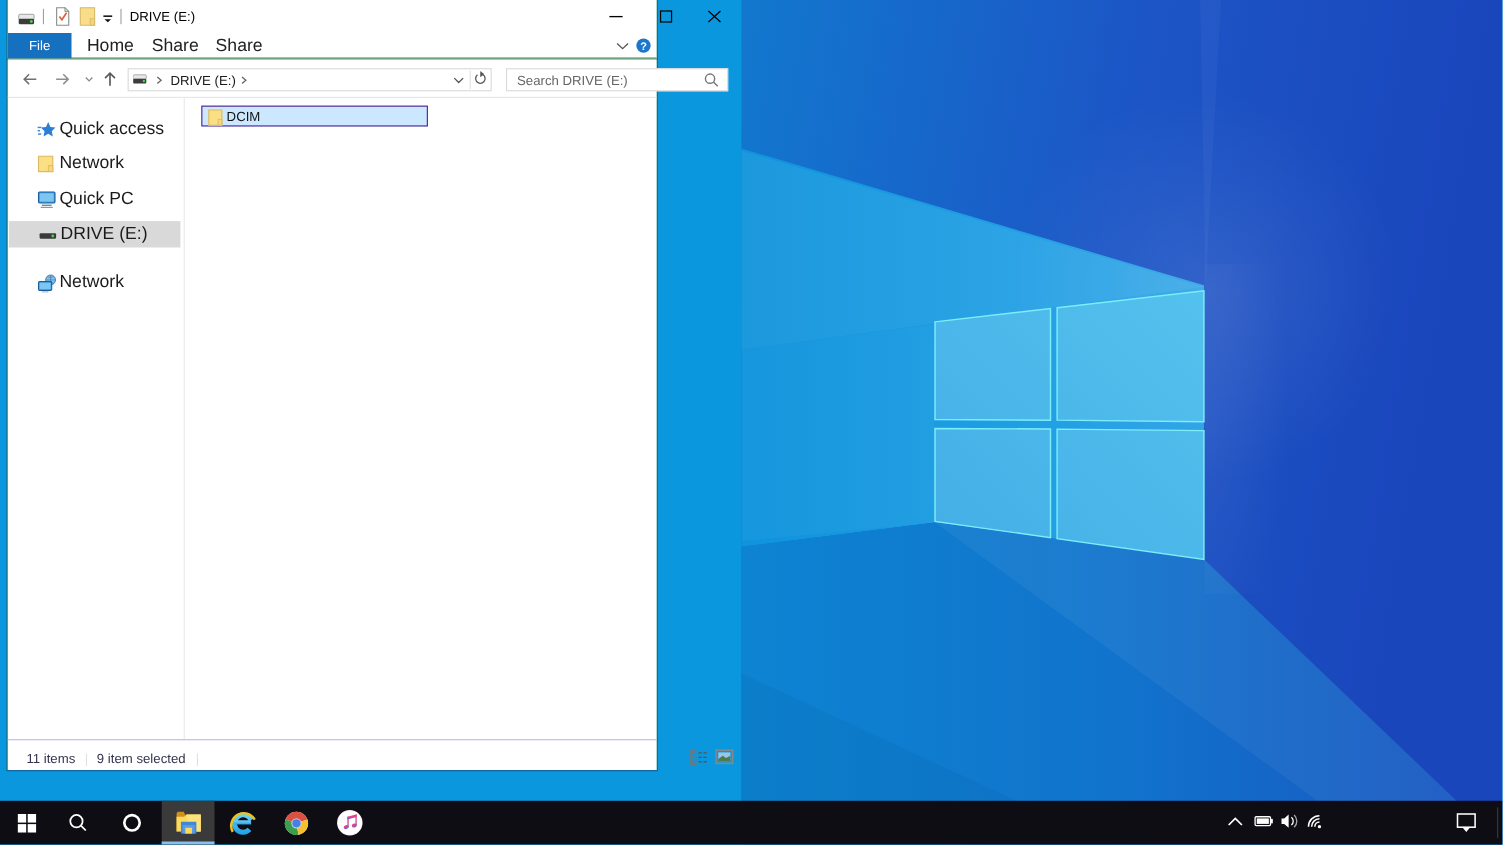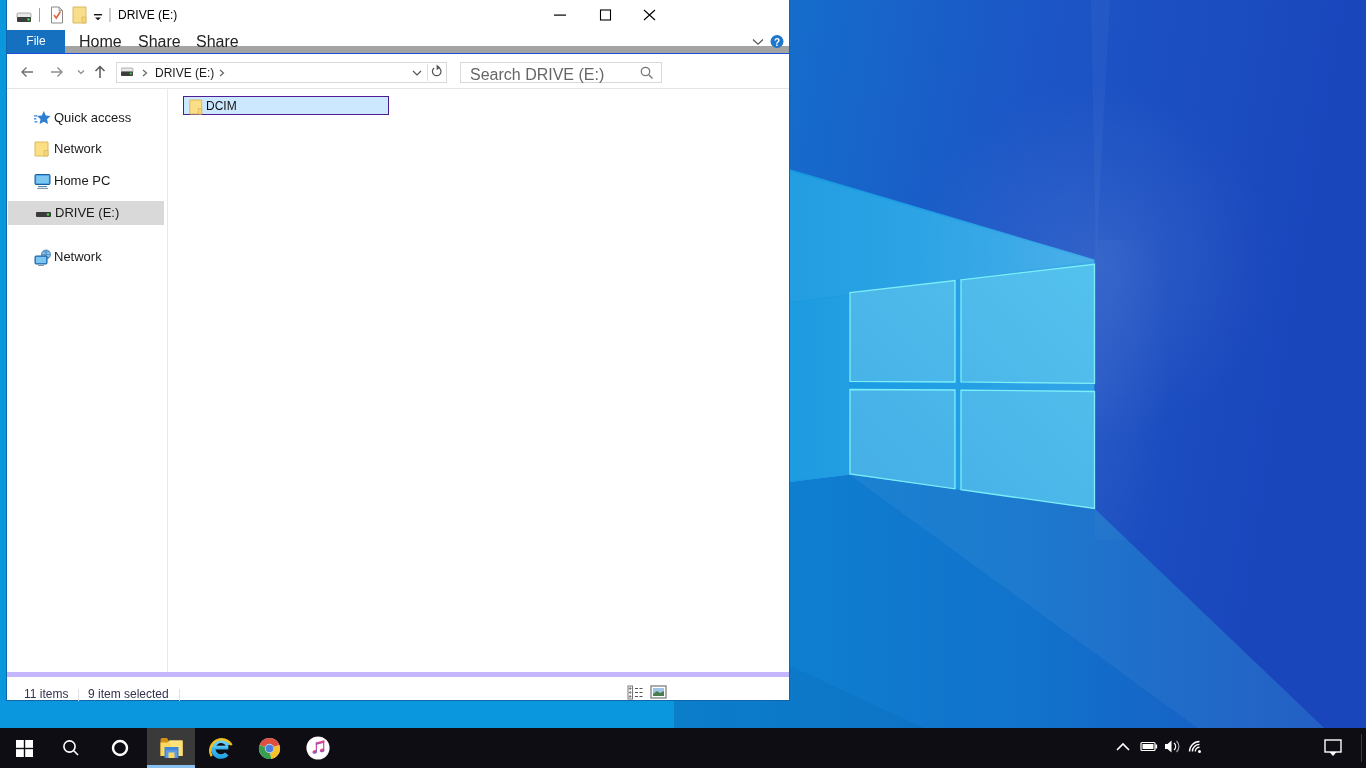--- a/index.html
+++ b/index.html
@@ -1,51 +1,51 @@
 <!DOCTYPE html>
 <html><head>
 <meta charset="utf-8">
 <style>
   * { margin:0; padding:0; box-sizing:border-box; }
   html,body { width:1366px; height:768px; overflow:hidden; font-family:"Liberation Sans", sans-serif; }
   #stage { position:relative; width:1366px; height:768px; overflow:hidden; background:#0d8cd8; }
   #wall { position:absolute; left:0; top:0; }
   
-  #win { position:absolute; left:6px; top:0; width:784px; height:701px;
-         background:#1d4ed8; border:1px solid #12129c; border-top:none;
+  #win { position:absolute; left:6px; top:0; width:592px; height:701px;
+         background:#15803d; border:1px solid #12129c; border-top:none;
          border-color:#0f67a8; }
   .tbar { position:absolute; left:0; top:0; width:100%; height:30px; background:#fff; }
   .ticons { position:absolute; left:10px; top:0; height:30px; }
   .ttitle { position:absolute; left:111px; top:0; height:30px; line-height:30px;
             font-size:12px; color:#000; }
   .capbtn { position:absolute; top:0; height:30px; }
   
   .menurow { position:absolute; left:0; top:30px; width:100%; height:23px; background:#fff;
-             border-bottom:7px solid #a3a3a3; }
+             border-bottom:1px solid #a3a3a3; }
   .filetab { position:absolute; left:0px; top:0; width:58px; height:23px; background:#1670c0;
              color:#fff; font-size:12px; text-align:center; line-height:23px; }
   .mtab { position:absolute; top:0; height:23px; line-height:23px; font-size:16px; color:#222; }
   
   .toolrow { position:absolute; left:0; top:54px; width:100%; height:35px; background:#fff;
              border-bottom:1px solid #e5e5e5; }
   .abox { position:absolute; left:109px; top:8px; width:331px; height:21px; background:#fff;
           border:1px solid #d9d9d9; font-size:12px; color:#1a1a1a; }
   .sbox { position:absolute; left:453px; top:8px; width:202px; height:21px; background:#fff;
-          border:1px solid #d9d9d9; font-size:16px; color:#666; }
+          border:1px solid #d9d9d9; font-size:12px; color:#666; }
   
   .winbody { position:absolute; left:0; top:89px; width:100%; height:583px; background:#fff; }
   .sep-v { position:absolute; left:160px; top:0; width:1px; height:583px; background:#e9e9e9; }
-  .sideitem { position:absolute; left:0; width:157px; height:24px; font-size:13px; color:#1a1a1a; }
+  .sideitem { position:absolute; left:0; width:157px; height:24px; font-size:16px; color:#1a1a1a; }
   .sideitem .ic { position:absolute; left:27px; top:4px; }
   .sideitem .tx { position:absolute; left:47px; top:4px; line-height:16px; }
   .dcim { position:absolute; left:176px; top:7px; width:206px; height:19px;
           background:#cce8ff; border:1px solid #4c1d95; font-size:12px; color:#111; }
   
   .status { position:absolute; left:0; top:672px; width:100%; height:28px; background:#fff;
-            border-top:5px solid #c4b5fd; font-size:12px; color:#33334f; }
+            border-top:1px solid #c4b5fd; font-size:12px; color:#33334f; }
   
   #taskbar { position:absolute; left:0; top:728px; width:1366px; height:40px; background:#0d0d13; }
   .tk { position:absolute; top:0; width:48px; height:40px; display:flex; align-items:center; justify-content:center; }
 </style>
 </head>
 <body>
 <div id="stage">
   <svg id="wall" width="1366" height="768" viewBox="0 0 1366 768">
     <defs>
       <linearGradient id="sky" x1="674" y1="0" x2="1340" y2="110" gradientUnits="userSpaceOnUse">
@@ -213,21 +213,21 @@
         </svg>
         <span class="tx">Network</span>
       </div>
       <div class="sideitem" style="top:80px">
         <svg class="ic" width="17" height="16">
           <rect x="1" y="1.5" width="15" height="10" rx="1" fill="#3f9ce0" stroke="#1c5d9c" stroke-width="1"></rect>
           <rect x="2.2" y="2.7" width="12.6" height="7.6" fill="#7cc6f0"></rect>
           <rect x="4" y="13" width="9" height="1.2" fill="#5588aa"></rect>
           <rect x="3" y="15" width="11" height="1.2" fill="#8899aa"></rect>
         </svg>
-        <span class="tx">Home PC</span>
+        <span class="tx">Quick PC</span>
       </div>
       <div class="sideitem" style="top:112px; background:#d9d9d9; width:156px; left:1px">
         <svg class="ic" width="17" height="16">
           <rect x="1" y="4.5" width="15" height="3.5" rx="1" fill="#d9d9d9"></rect>
           <rect x="1" y="7" width="15" height="5" rx="1" fill="#3a3a3a"></rect>
           <circle cx="13" cy="9.5" r="1.3" fill="#3ddc48"></circle>
         </svg>
         <span class="tx">DRIVE (E:)</span>
       </div>
       <div class="sideitem" style="top:156px">

